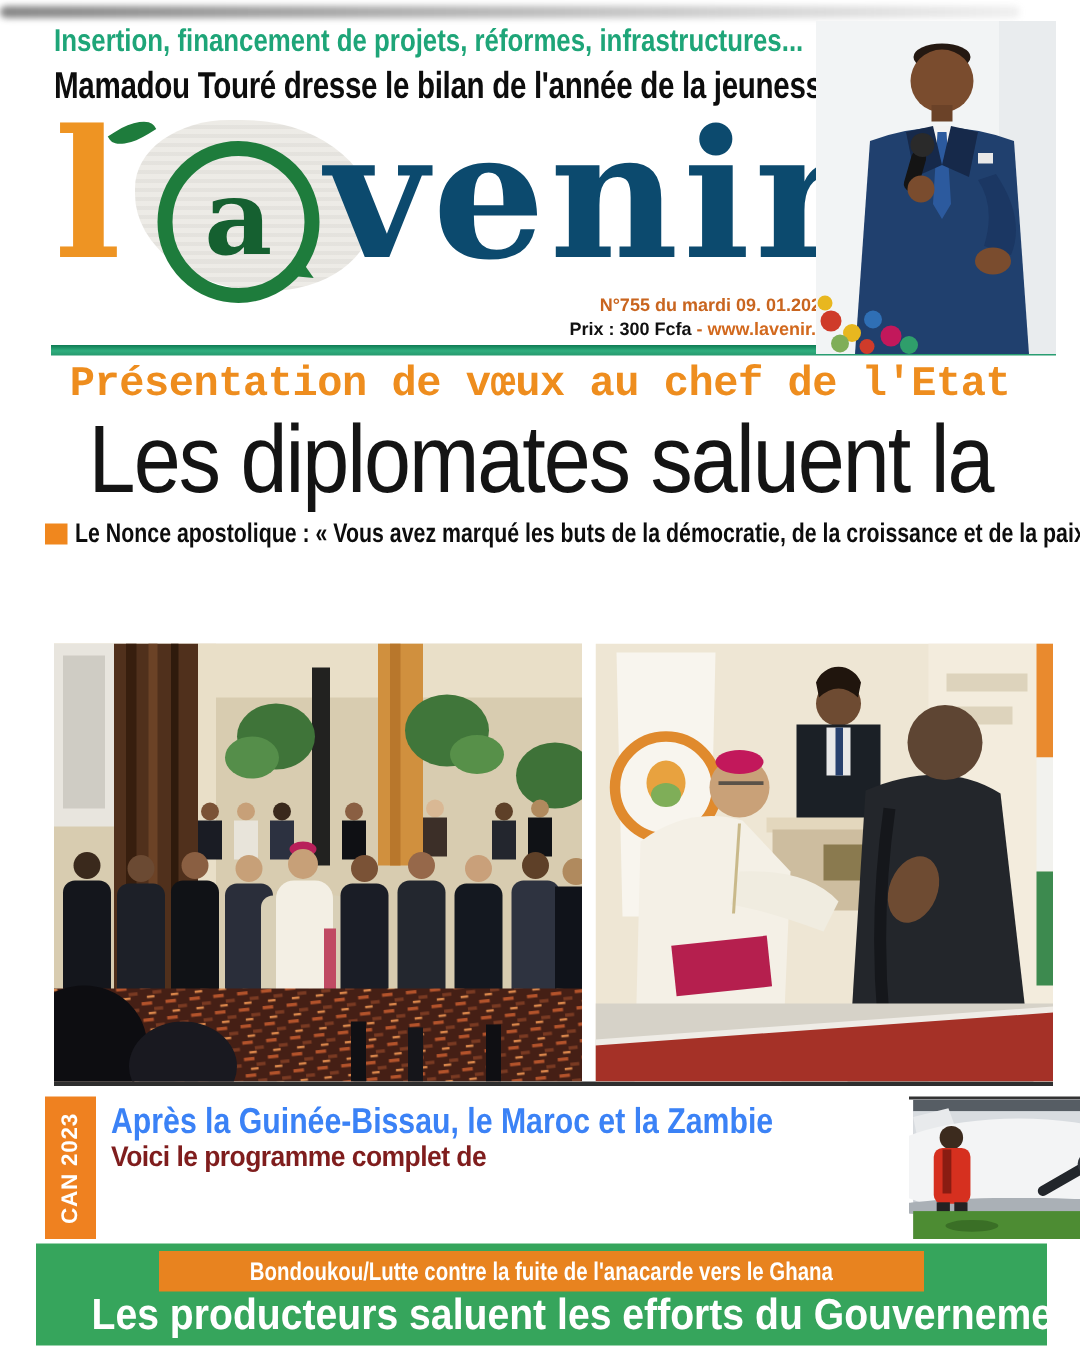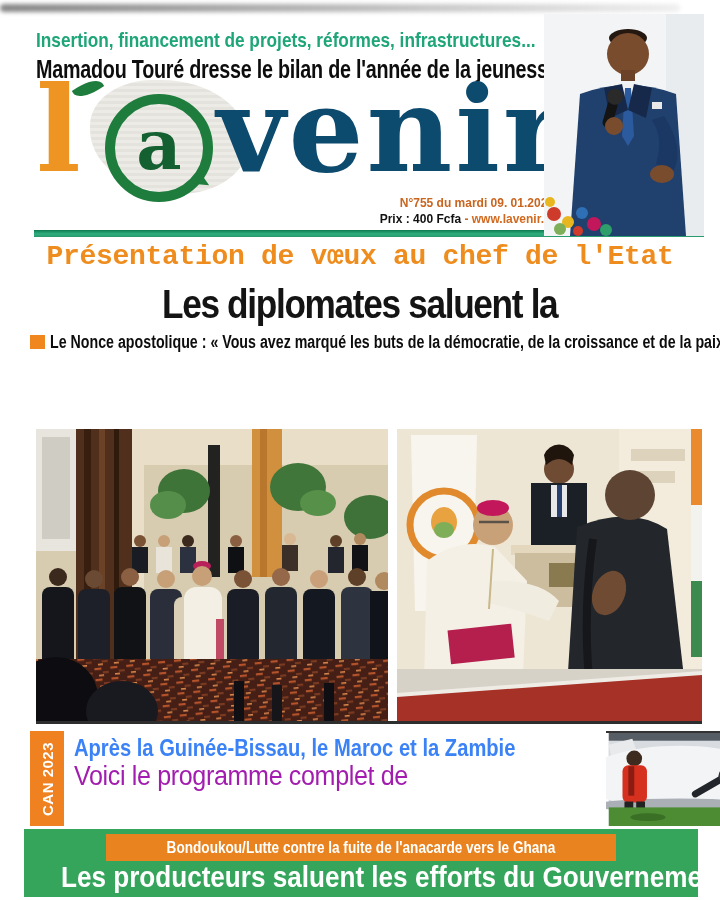--- a/index.html
+++ b/index.html
@@ -8,21 +8,21 @@
   .sx{display:inline-block;white-space:nowrap;transform-origin:left center;}
   .sxc{display:inline-block;white-space:nowrap;transform-origin:center center;}
 
   
   .top-smudge{position:absolute;left:0;top:4px;width:680px;height:8px;border-radius:4px;
     background:linear-gradient(90deg,rgba(35,35,35,.55),rgba(70,70,70,.35) 55%,rgba(130,130,130,.12));
     filter:blur(2px);}
 
   
   .mast-text{position:absolute;left:36px;top:16px;width:520px;z-index:2;}
-  .kicker-green{font-size:21px;font-weight:bold;color:#1ea578;margin-top:12px;}
+  .kicker-green{font-size:21px;font-weight:bold;color:#1ea578;}
   .kicker-green .sx{transform:scaleX(.82);}
   .top-headline{font-size:25px;font-weight:bold;color:#0d0d0d;margin-top:3px;}
   .top-headline .sx{transform:scaleX(.79);letter-spacing:-.3px;}
 
   
   .toure-photo{position:absolute;left:544px;top:14px;width:160px;height:222px;z-index:3;}
 
   
   .logo{position:absolute;left:36px;top:78px;width:514px;height:122px;z-index:2;}
   .map-blob{position:absolute;left:54px;top:2px;width:158px;height:114px;opacity:.95;
@@ -50,41 +50,41 @@
   .price-label{color:#111;}
   .price-sep{color:#c9651f;}
   .site{color:#d2691e;}
 
   .green-rule{position:absolute;left:34px;top:230px;width:670px;height:7px;z-index:1;
     background:linear-gradient(#0e7a52,#2fae7e 55%,#27996e);}
 
   
   .lead{position:absolute;left:0;top:241px;width:720px;text-align:center;z-index:2;}
   .lead-kicker{font-size:28px;font-weight:bold;color:#ee8d1e;letter-spacing:-.3px;font-family:Liberation Mono, monospace;}
-  .lead-headline{font-size:40px;font-weight:bold;color:#141414;line-height:.97;letter-spacing:-1.5px;margin-top:13px;}
+  .lead-headline{font-size:64px;font-weight:normal;color:#141414;line-height:.97;letter-spacing:-1.5px;margin-top:3px;}
   .lead-headline .sxc{transform:scaleX(.88);}
   .lead-sub{margin:8px 0 0 30px;display:flex;align-items:center;gap:5px;text-align:left;}
   .bullet{width:15px;height:14px;background:#f0871e;flex:none;}
   .lead-sub-text{font-size:18px;font-weight:bold;color:#0d0d0d;}
   .lead-sub-text .sx{transform:scaleX(.79);}
 
   
   .photos{position:absolute;left:36px;top:429px;width:666px;height:295px;display:flex;gap:9px;
     border-bottom:3px solid #2e2e2e;z-index:2;box-sizing:border-box;}
   .photos svg{display:block;height:292px;}
 
   
   .can{position:absolute;left:30px;top:731px;width:674px;height:95px;display:flex;z-index:2;}
   .can-tag{width:34px;background:#ef8120;position:relative;flex:none;}
   .can-tag span{position:absolute;left:50%;top:50%;transform:translate(-50%,-50%) rotate(-90deg);
     white-space:nowrap;color:#fff;font-weight:bold;font-size:15px;letter-spacing:.5px;}
   .can-text{flex:1;padding:3px 6px 0 10px;}
   .can-kicker{font-size:24px;font-weight:bold;color:#3b82f6;}
   .can-kicker .sx{transform:scaleX(.84);}
-  .can-headline{font-size:27px;font-weight:normal;color:#a21caf;line-height:1.07;letter-spacing:-.4px;}
+  .can-headline{font-size:19px;font-weight:bold;color:#7f1d1d;line-height:1.07;letter-spacing:-.4px;}
   .can-headline .sx{transform:scaleX(.93);}
   .can-photo{width:265px;flex:none;border-top:2px solid #333;}
 
   
   .bottom-banner{position:absolute;left:24px;top:829px;width:674px;height:68px;background:#36a55c;
     text-align:center;z-index:2;}
   .bottom-kicker-box{display:inline-block;background:#e8831f;margin-top:5px;padding:2px 12px;
     color:#fff;font-weight:bold;font-size:17px;line-height:23px;text-align:center;}
   .bottom-kicker-box .sxc{transform:scaleX(.80);}
   .bottom-headline{color:#fff;font-size:29px;font-weight:bold;line-height:1.05;margin-top:1px;}
@@ -145,21 +145,21 @@
       <span class="logo-at">
         <span class="logo-a">a</span>
       </span>
       <span class="logo-rest">venir</span>
     </div>
   </div>
 
   <div class="tag-row">
     <div class="issue">
       <div class="issue-line">N°755 du mardi 09. 01.2024</div>
-      <div class="price-line"><span class="price-label">Prix : 400 Fcfa</span><span class="price-sep"> - </span><span class="site">www.lavenir.ci</span></div>
+      <div class="price-line"><span class="price-label">Prix : 300 Fcfa</span><span class="price-sep"> - </span><span class="site">www.lavenir.ci</span></div>
     </div>
   </div>
 
   <div class="green-rule"></div>
 
   <div class="lead">
     <div class="lead-kicker">Présentation de vœux au chef de l'Etat</div>
     <div class="lead-headline">
       <div><span class="sxc">Les diplomates saluent la</span></div>
     </div>

